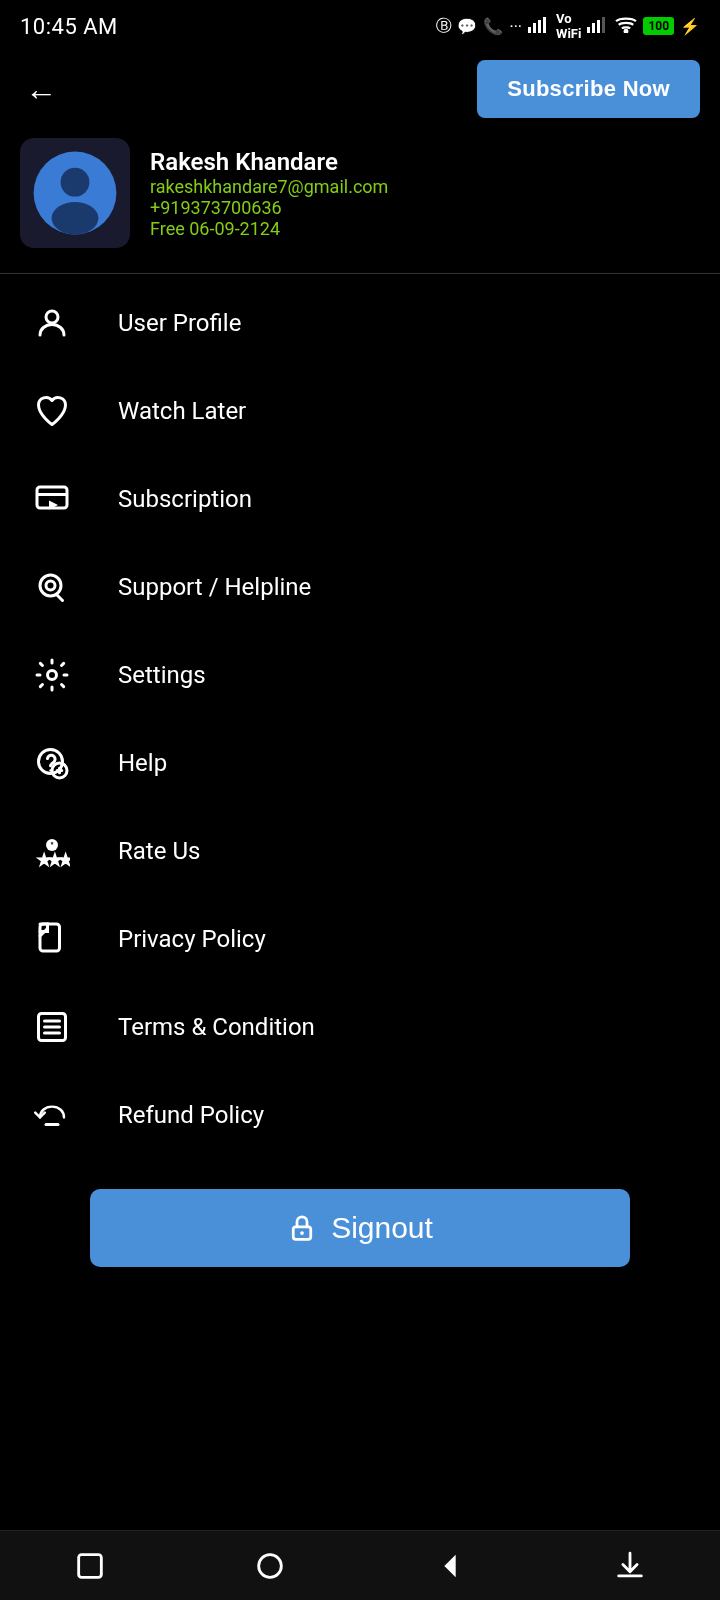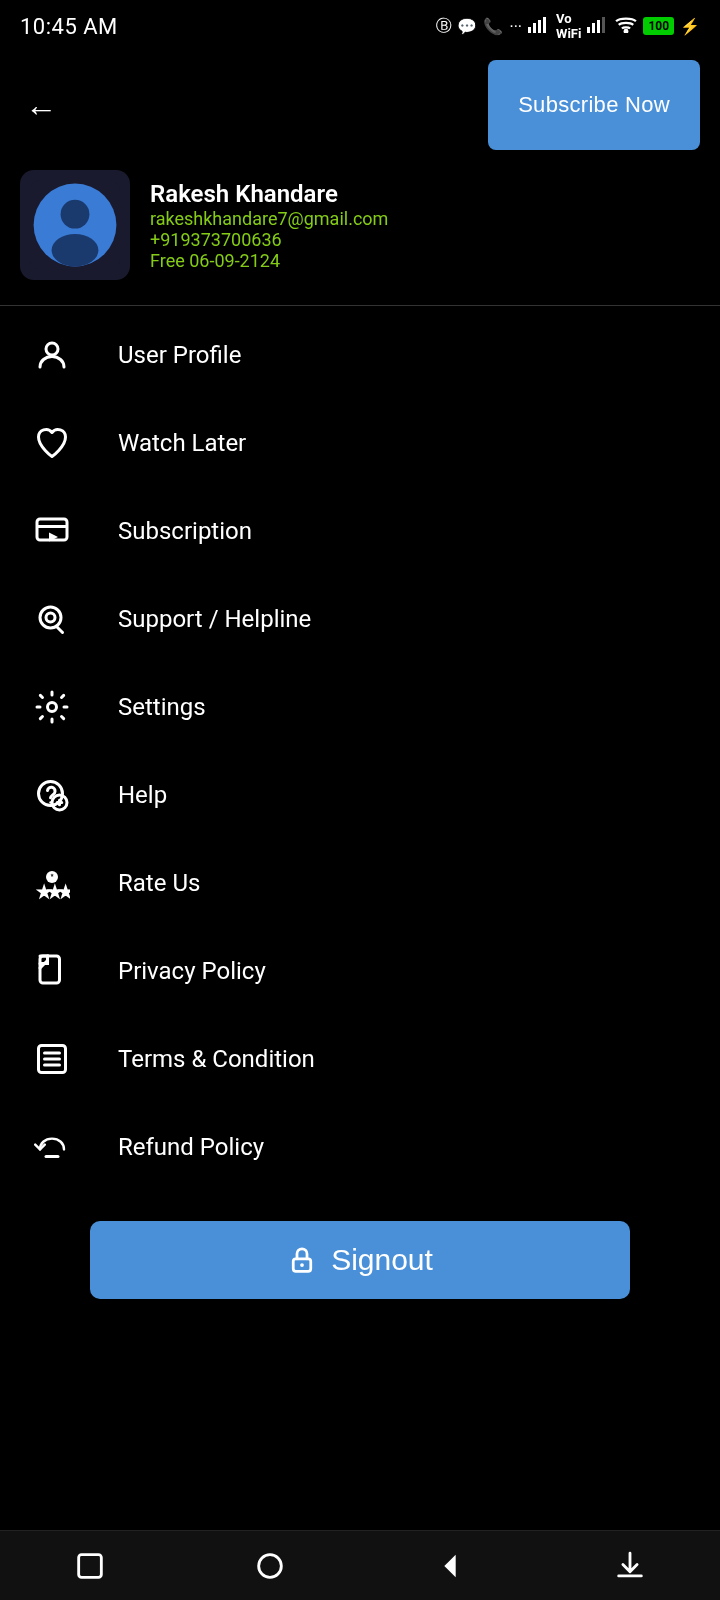--- a/index.html
+++ b/index.html
@@ -59,23 +59,23 @@
       color: #fff;
       cursor: pointer;
       line-height: 1;
       padding: 5px;
     }
     .subscribe-btn {
       background: #4a90d9;
       color: #fff;
       border: none;
       border-radius: 8px;
-      padding: 32px 30px;
+      padding: 16px 30px;
       font-size: 22px;
-      font-weight: 400;
+      font-weight: 700;
       cursor: pointer;
       letter-spacing: 0.3px;
     }
 
     
     .user-section {
       display: flex;
       align-items: center;
       padding: 10px 20px 20px 20px;
       gap: 20px;

